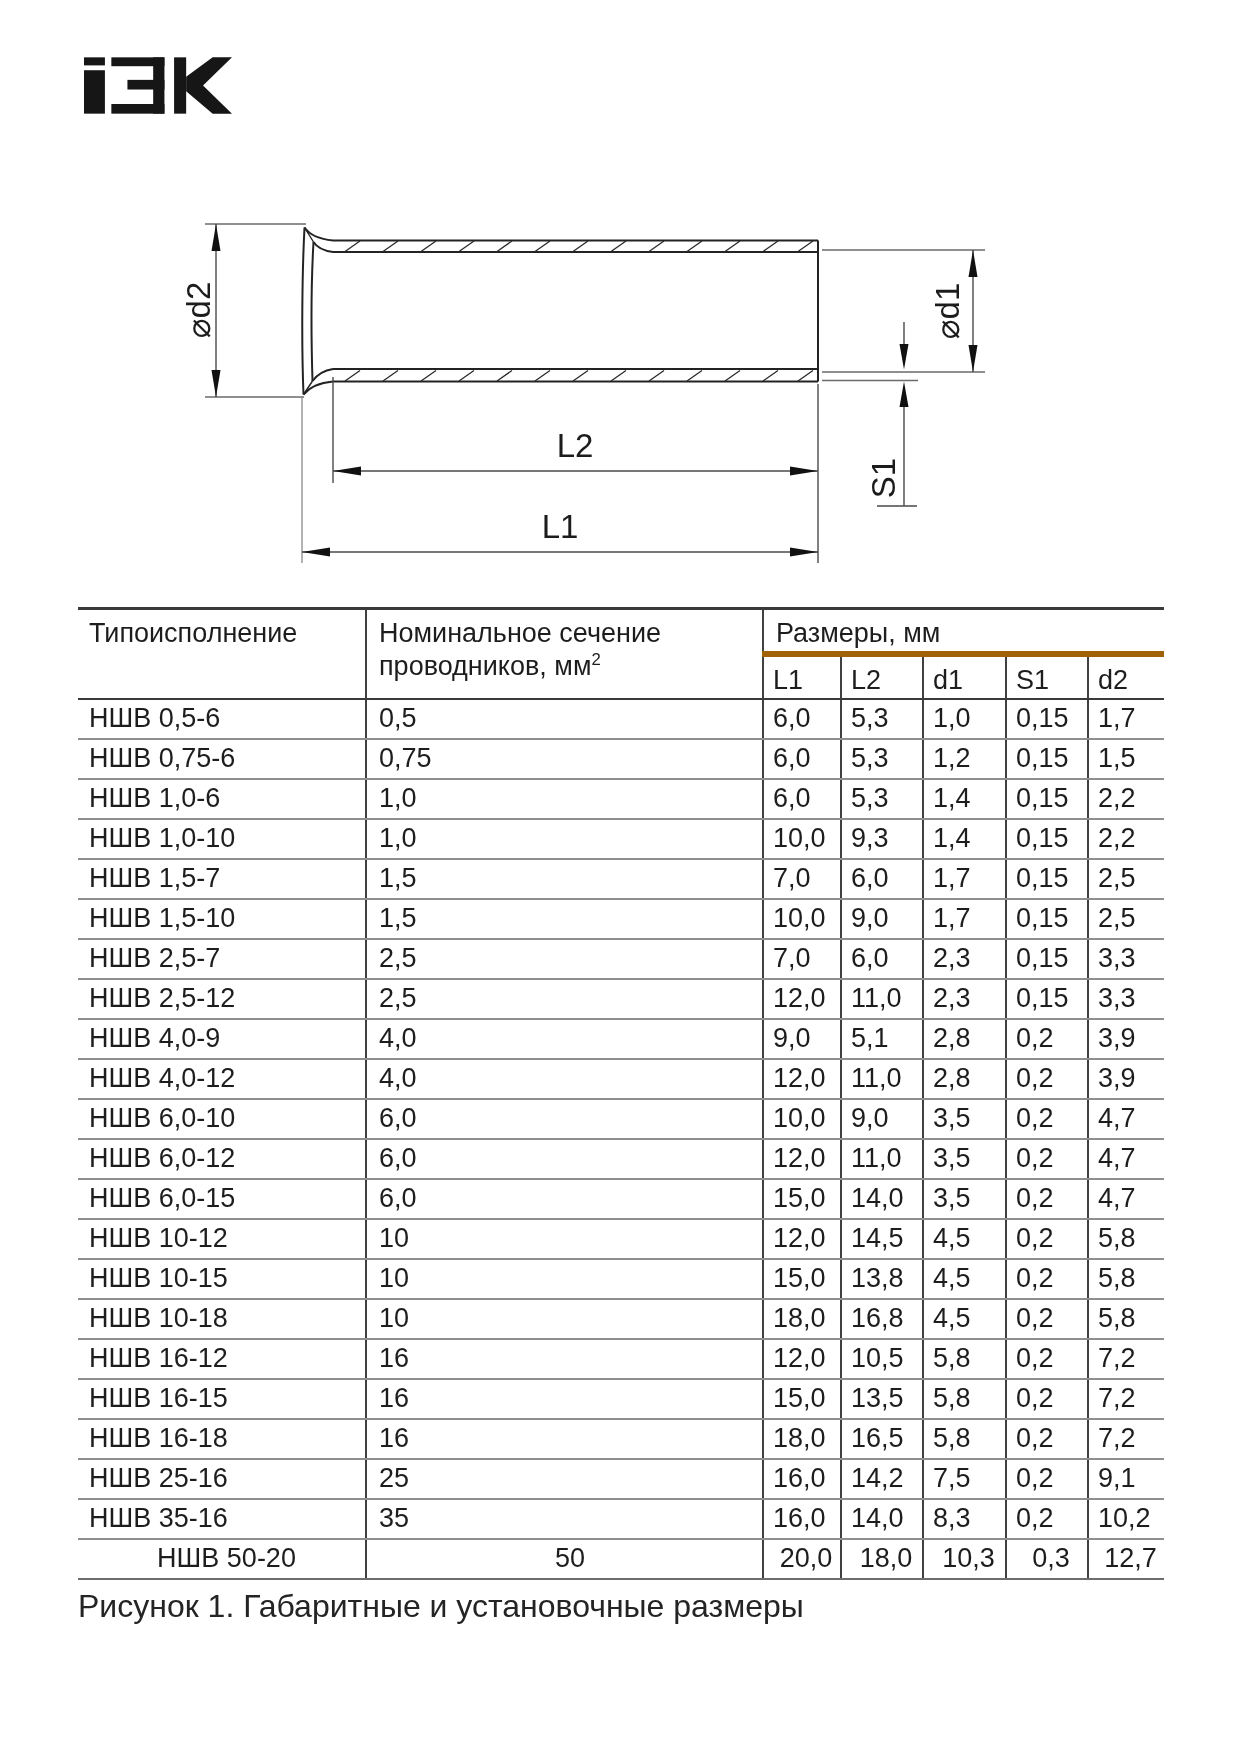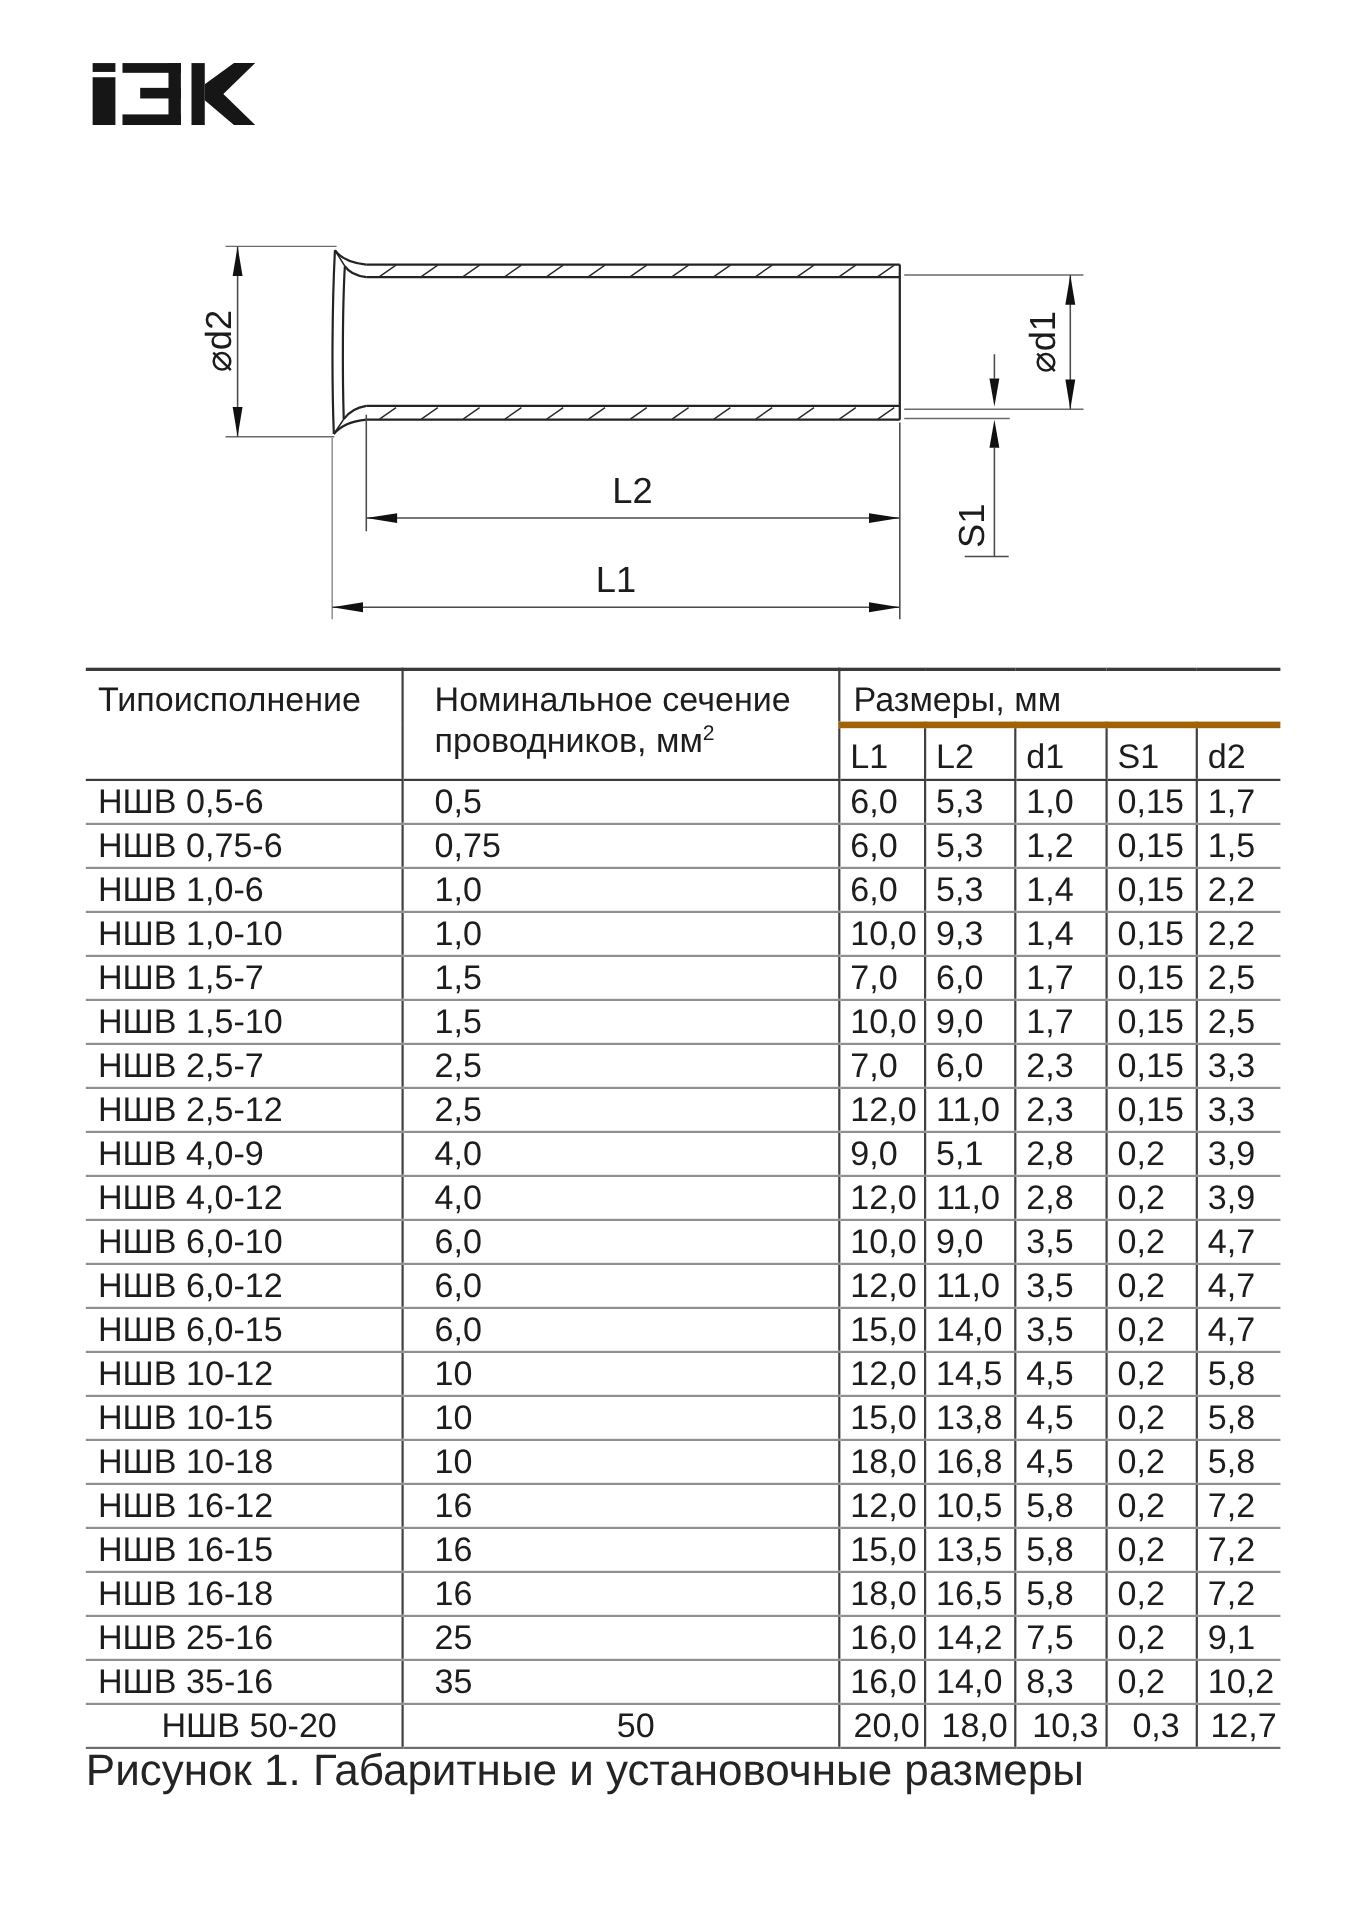--- a/index.html
+++ b/index.html
@@ -9,38 +9,38 @@
   }
   .logo-svg{position:absolute;left:84px;top:57px;}
   .drawing-svg{position:absolute;left:150px;top:185px;}
   .drawing-svg text{
     font-family:"Liberation Sans","DejaVu Sans",sans-serif;
     font-size:33px;fill:#1c1c1c;
   }
   table.dtable{
     position:absolute;left:78px;top:607px;width:1086px;
     border-collapse:collapse;table-layout:fixed;
-    font-size:31px;color:#1d1d1d;
+    font-size:27px;color:#1d1d1d;
     border-top:3px solid #3a3a3a;
   }
   .dtable th{font-weight:normal;text-align:left;vertical-align:top;}
   .dtable td,.dtable th{box-sizing:border-box;white-space:nowrap;overflow:hidden;}
   .dtable .c1{padding-left:11px;}
-  .dtable .c2{padding-left:28px;}
+  .dtable .c2{padding-left:12px;}
   .dtable .dim{padding-left:9px;}
   .dtable thead th{padding-top:7px;line-height:1.22;}
   .dtable tr.hr1 th{height:38px;}
   .dtable tr.hr2 th{height:40px;border-bottom:2px solid #3a3a3a;}
   .dtable th.span2{border-bottom:2px solid #3a3a3a;}
   .dtable th.grp{border-bottom:6px solid #a16207;padding-left:12px;}
   .dtable .vl{border-left:2px solid #404040;}
   .dtable tbody td{height:40px;border-bottom:2px solid #8f8f8f;vertical-align:middle;}
   .dtable tbody tr:last-child td{border-bottom:2px solid #6d6d6d;text-align:center;}
   sup{font-size:0.62em;}
-  .caption{position:absolute;left:78px;top:1588px;font-size:40px;color:#242424;}
+  .caption{position:absolute;left:78px;top:1588px;font-size:32px;color:#242424;}
 </style>
 </head>
 <body>
 
 <div class="page">
 
   <svg class="logo-svg" width="148" height="57" viewBox="0 0 184 70" aria-label="IEK">
     <g fill="#161616">
       <rect x="0" y="0" width="26" height="10"></rect>
       <rect x="0" y="16" width="26" height="54"></rect>

